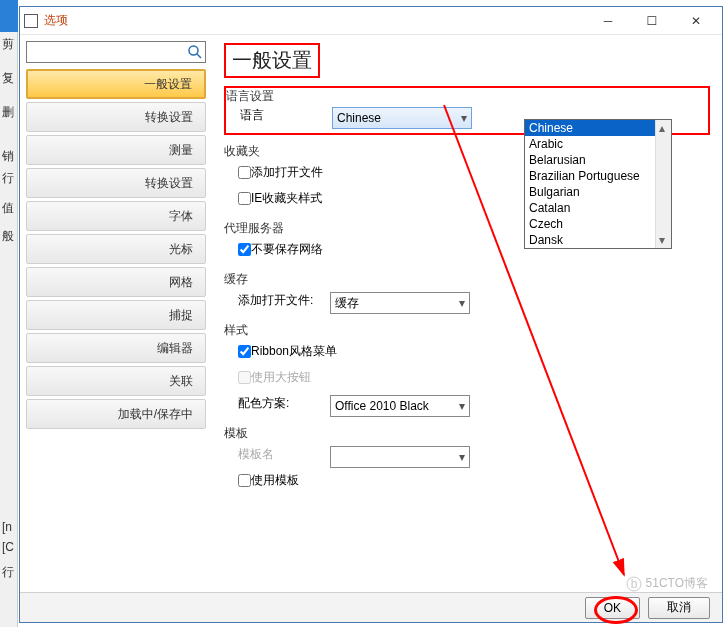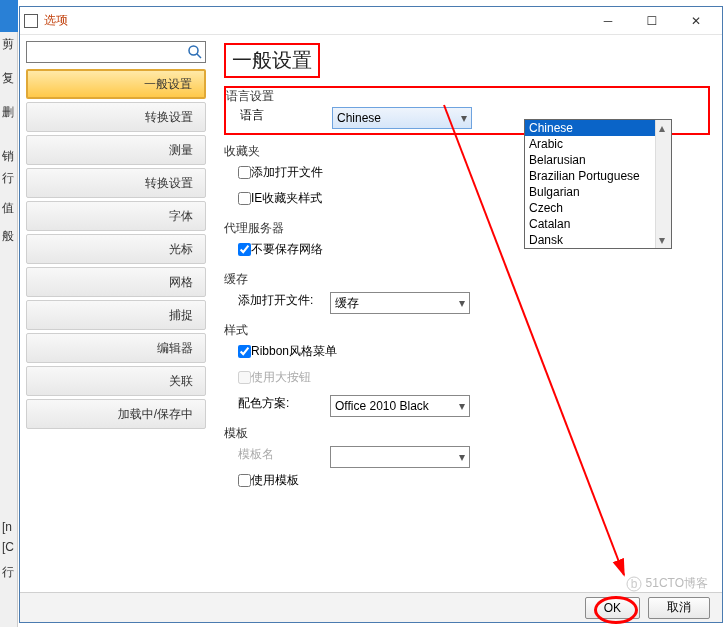--- a/index.html
+++ b/index.html
@@ -226,22 +226,22 @@
             </div>
         </div>
       </div>
 
       <div class="dropdown-list">
         <div class="opt sel">Chinese</div>
         <div class="opt">Arabic</div>
         <div class="opt">Belarusian</div>
         <div class="opt">Brazilian Portuguese</div>
         <div class="opt">Bulgarian</div>
+        <div class="opt">Catalan</div>
         <div class="opt">Czech</div>
-        <div class="opt">Catalan</div>
         <div class="opt">Dansk</div>
         <div class="scroll"></div>
       </div>
     </div>
   </div>
 
   <svg class="arrow-svg">
     <defs>
         <marker id="ah" markerWidth="10" markerHeight="10" refX="8" refY="3" orient="auto">
           <path d="M0,0 L0,6 L9,3 z" fill="#ff0000"></path>

